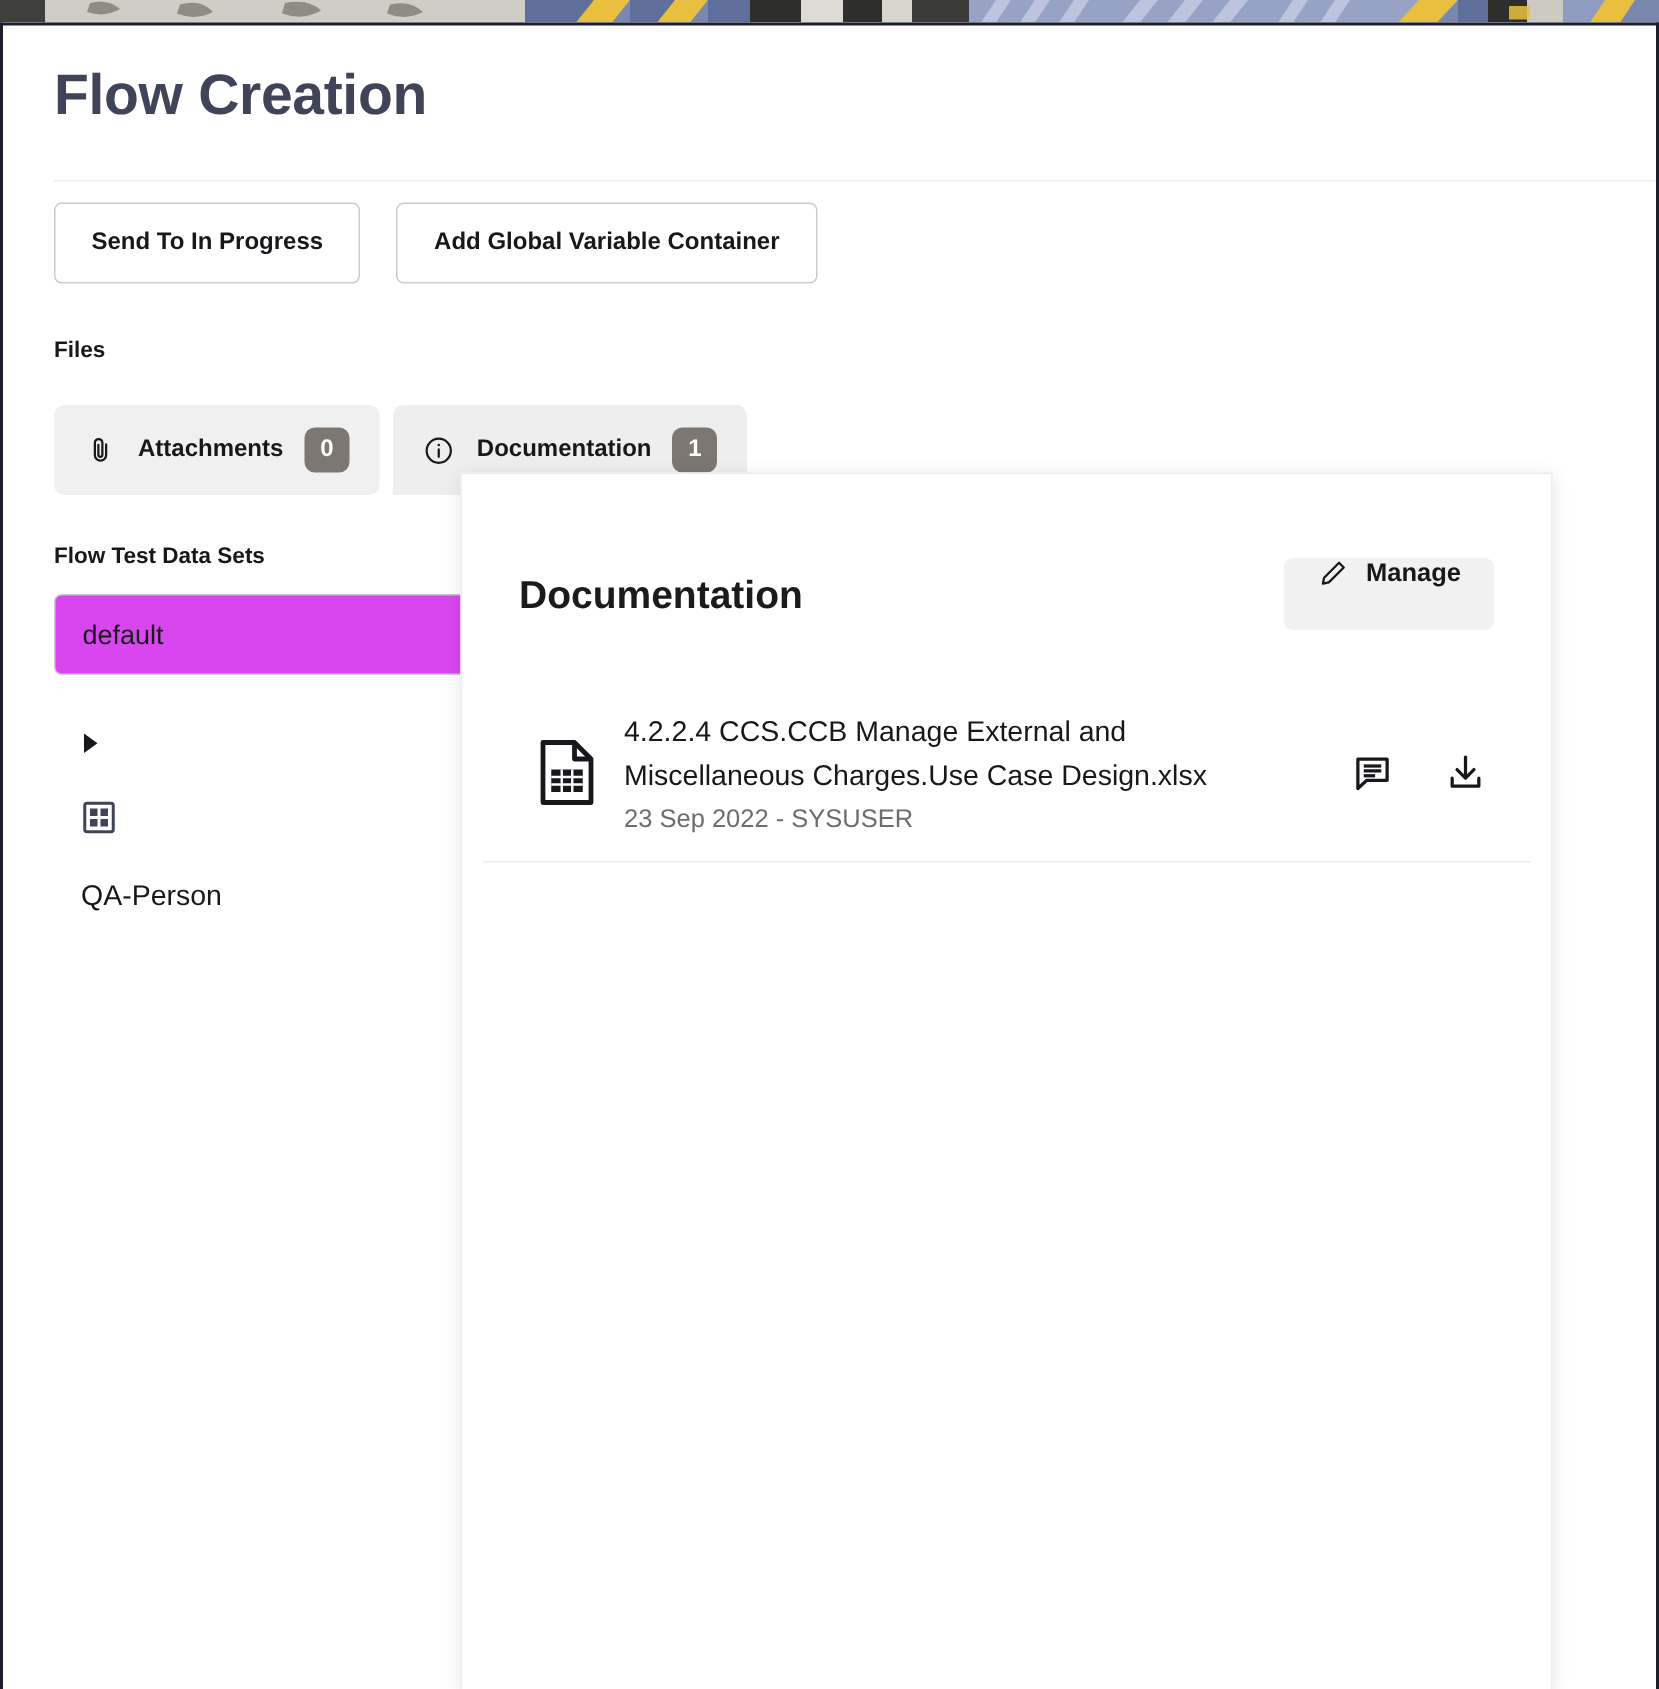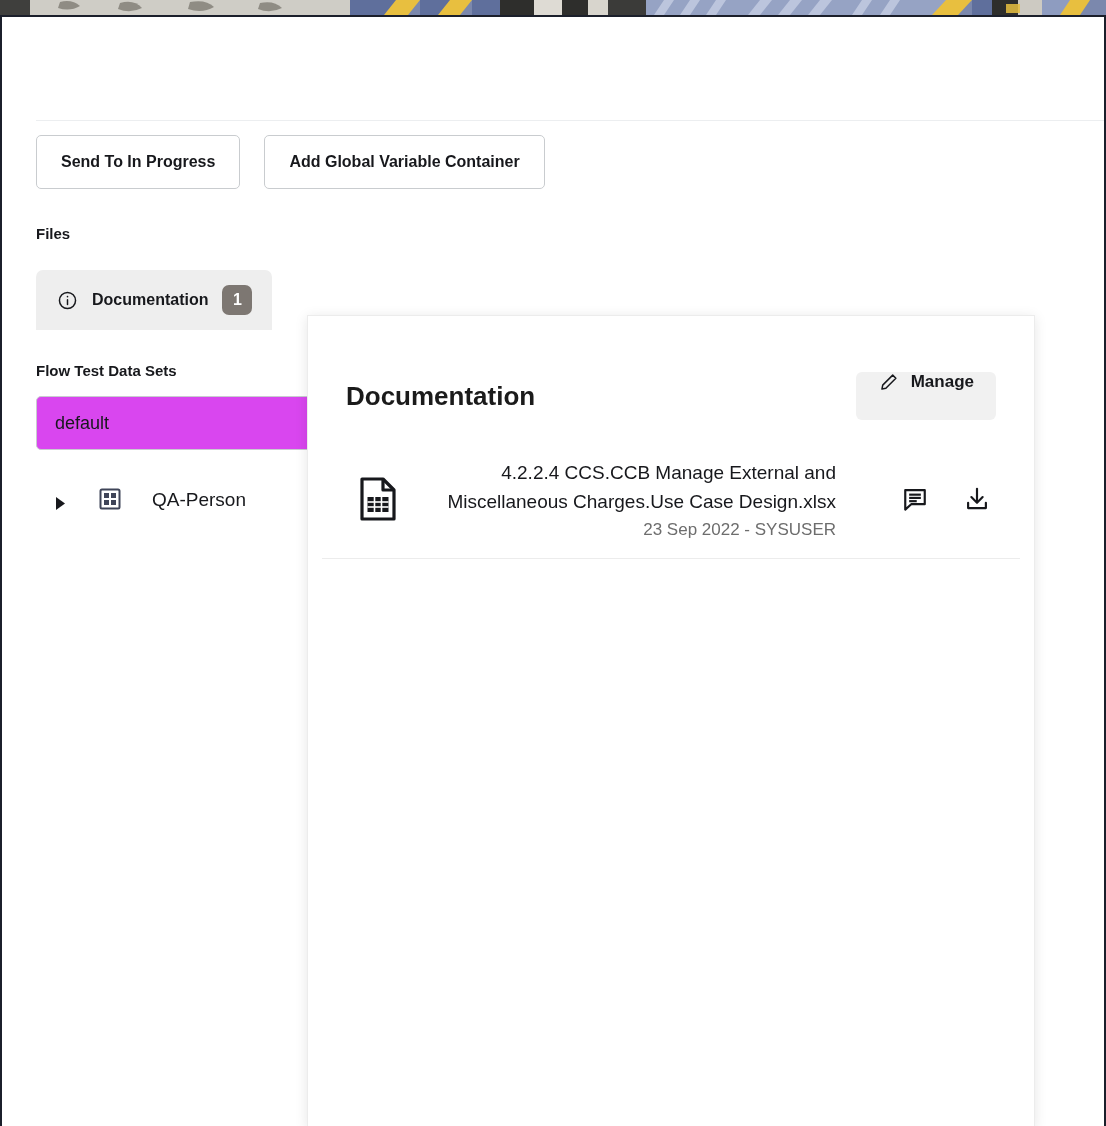--- a/index.html
+++ b/index.html
@@ -168,23 +168,24 @@
     width: 100%;
     background: transparent;
   }
 
   
   .tree-row {
     position: absolute;
     left: 52px;
     top: 470px;
     display: flex;
-    align-items: flex-end;
+    align-items: flex-start;
     gap: 30px;
     cursor: pointer;
+    flex-direction: column;
   }
   .tree-caret {
     width: 14px; height: 16px;
     display: flex; align-items: center; justify-content: center;
   }
   .tree-grid-icon { width: 24px; height: 24px; }
   .tree-label {
     font-size: 19px;
     color: #17181c;
     white-space: nowrap;
@@ -229,21 +230,21 @@
     border-radius: 6px;
     font-size: 17px;
     font-weight: bold;
     color: #17181c;
     cursor: pointer;
     font-family: "Liberation Sans", sans-serif;
     white-space: nowrap;
   }
 
   
-  .doc-list { position: absolute; left: 0; top: 128px; right: 0; text-align: right; }
+  .doc-list { position: absolute; left: 0; top: 144px; right: 0; }
   .doc-item {
     position: relative;
     margin: 0 14px;
     padding: 14px 0 18px 0;
     display: flex;
     align-items: center;
     border-bottom: 1px solid #ececec;
   }
   .doc-file-icon {
     width: 48px;
@@ -325,30 +326,40 @@
       <path d="M1070 0 l20 0 l-10 15 l-20 0 z" fill="#e8bf3f"></path>
       <rect x="1090" y="0" width="16" height="15" fill="#7b88ad"></rect>
       <g fill="#e8bf3f" opacity="0.85">
         <rect x="1006" y="4" width="14" height="9"></rect>
       </g>
     </svg>
   </div>
 
   <div class="viewport">
 
+    <div class="page-title">Flow Creation</div>
     <div class="header-rule"></div>
 
     <div class="actions">
       <button class="action-btn">Send To In Progress</button>
       <button class="action-btn">Add Global Variable Container</button>
     </div>
 
     <div class="section-label label-files">Files</div>
 
     <div class="tabs">
+      <div class="tab inactive">
+        <span class="tab-icon">
+          <svg width="20" height="20" viewBox="0 0 24 24" fill="none" stroke="#17181c" stroke-width="1.8" stroke-linecap="round" stroke-linejoin="round">
+            <path d="M16.5 7.5v8.5a4.5 4.5 0 0 1-9 0V6.2a3 3 0 0 1 6 0v9.6a1.6 1.6 0 0 1-3.2 0V7.8"></path>
+          </svg>
+        </span>
+        <span class="tab-label">Attachments</span>
+        <span class="badge">0</span>
+      </div>
       <div class="tab">
         <span class="tab-icon">
           <svg width="21" height="21" viewBox="0 0 24 24" fill="none" stroke="#17181c" stroke-width="1.7" stroke-linecap="round">
             <circle cx="12" cy="12" r="9.2"></circle>
             <line x1="12" y1="11" x2="12" y2="16.6"></line>
             <circle cx="12" cy="7.6" r="0.95" fill="#17181c" stroke="none"></circle>
           </svg>
         </span>
         <span class="tab-label">Documentation</span>
         <span class="badge">1</span>

